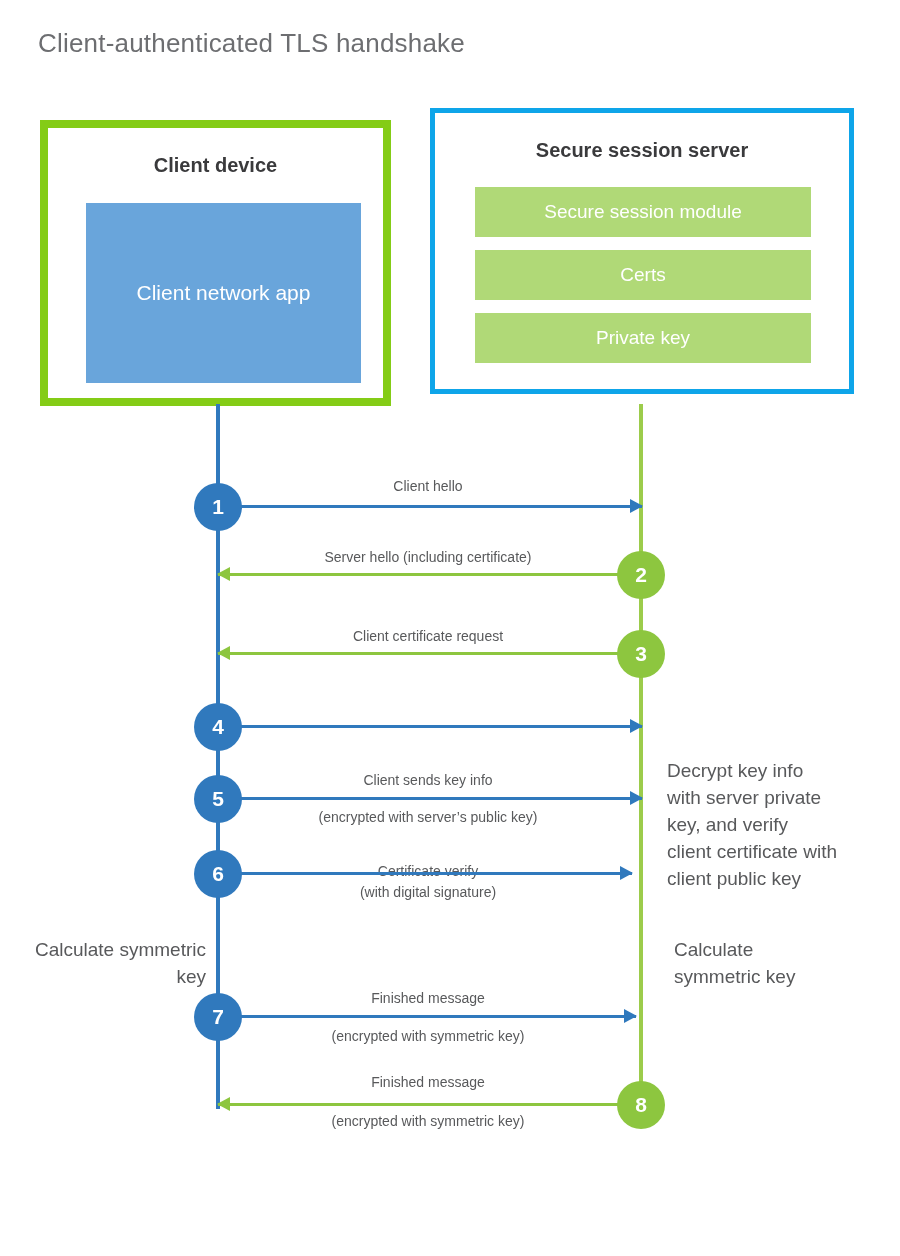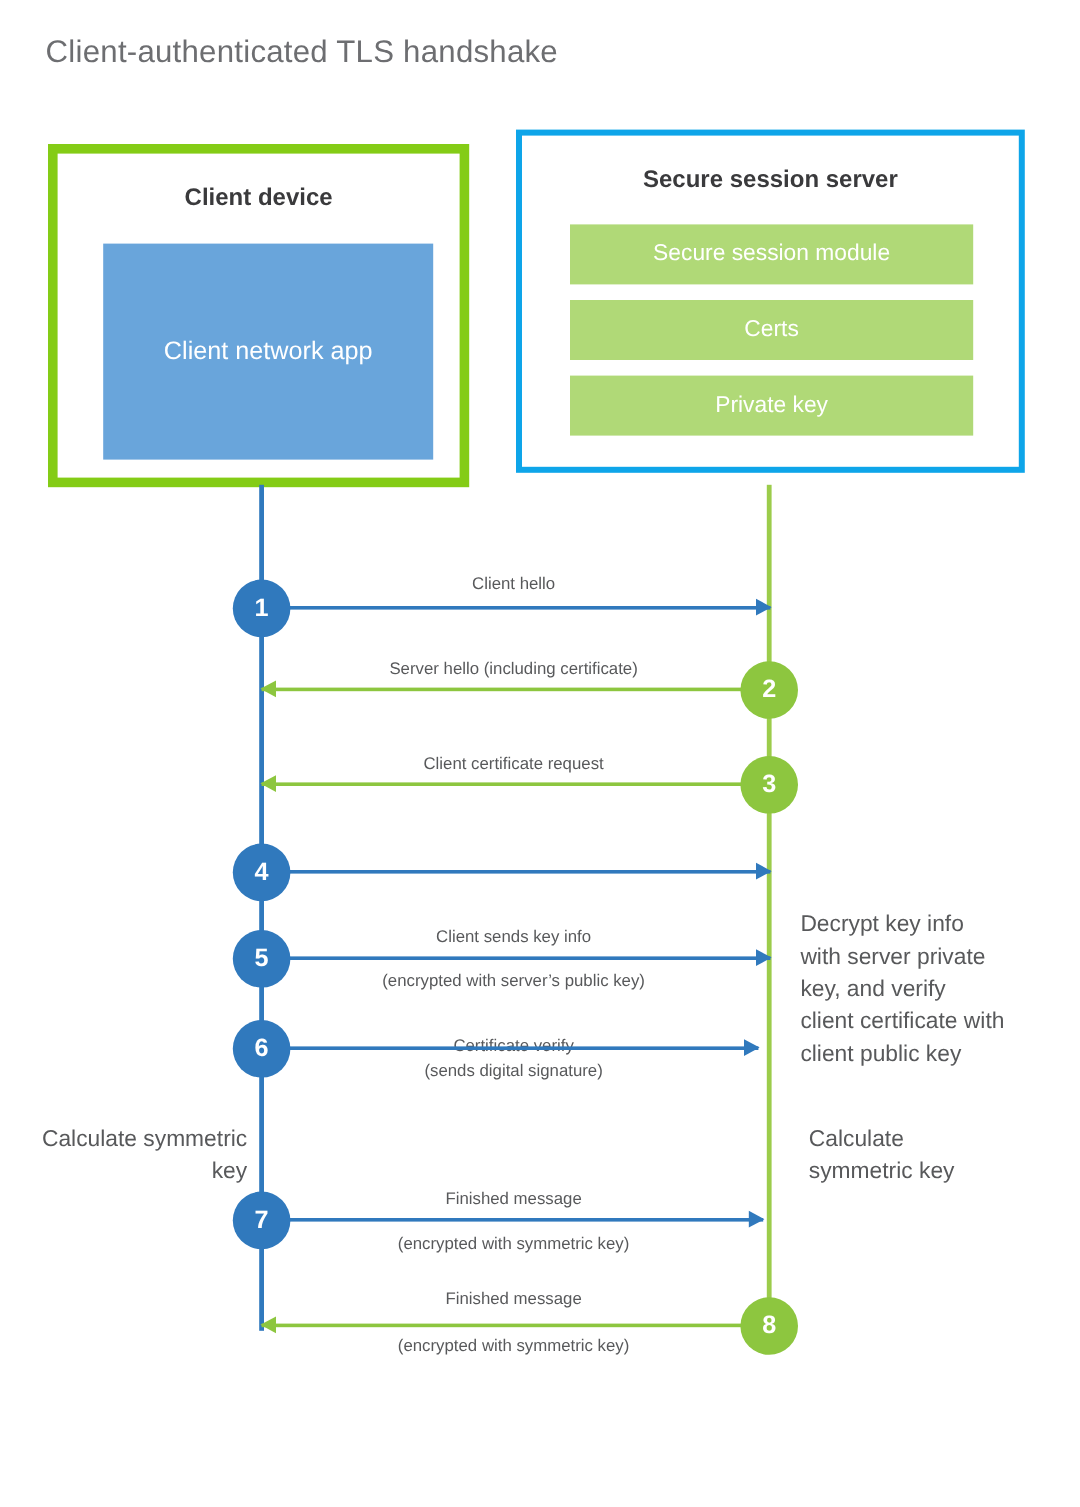--- a/index.html
+++ b/index.html
@@ -232,21 +232,21 @@
   <div class="msg-arrow blue to-right" style="left:218px; top:797px; width:424px;">
       <span class="head"></span>
     </div>
   <div class="msg-sublabel" style="left:228px; top:809px; width:400px;">(encrypted with server’s public key)</div>
   <div class="step-circle blue" style="left:194px; top:775px;">5</div>
 
   <div class="msg-label" style="left:228px; top:847px; width:400px;margin-top:16px;">Certificate verify</div>
   <div class="msg-arrow blue to-right" style="left:218px; top:872px; width:414px;">
       <span class="head"></span>
     </div>
-  <div class="msg-sublabel" style="left:228px; top:884px; width:400px;">(sends digital signature)</div>
+  <div class="msg-sublabel" style="left:228px; top:884px; width:400px;">(with digital signature)</div>
   <div class="step-circle blue" style="left:194px; top:850px;">6</div>
 
   <div class="side-note left-note" style="left:34px; top:937px; width:172px;">Calculate symmetric key</div>
   <div class="side-note right-note" style="left:674px; top:937px; width:160px;">Calculate symmetric key</div>
 
   <div class="side-note right-note" style="left:667px; top:758px; width:170px;">Decrypt key info with server private key, and verify client certificate with client public key</div>
 
   <div class="msg-label" style="left:228px; top:990px; width:400px;">Finished message</div>
   <div class="msg-arrow blue to-right" style="left:218px; top:1015px; width:418px;">
       <span class="head"></span>

